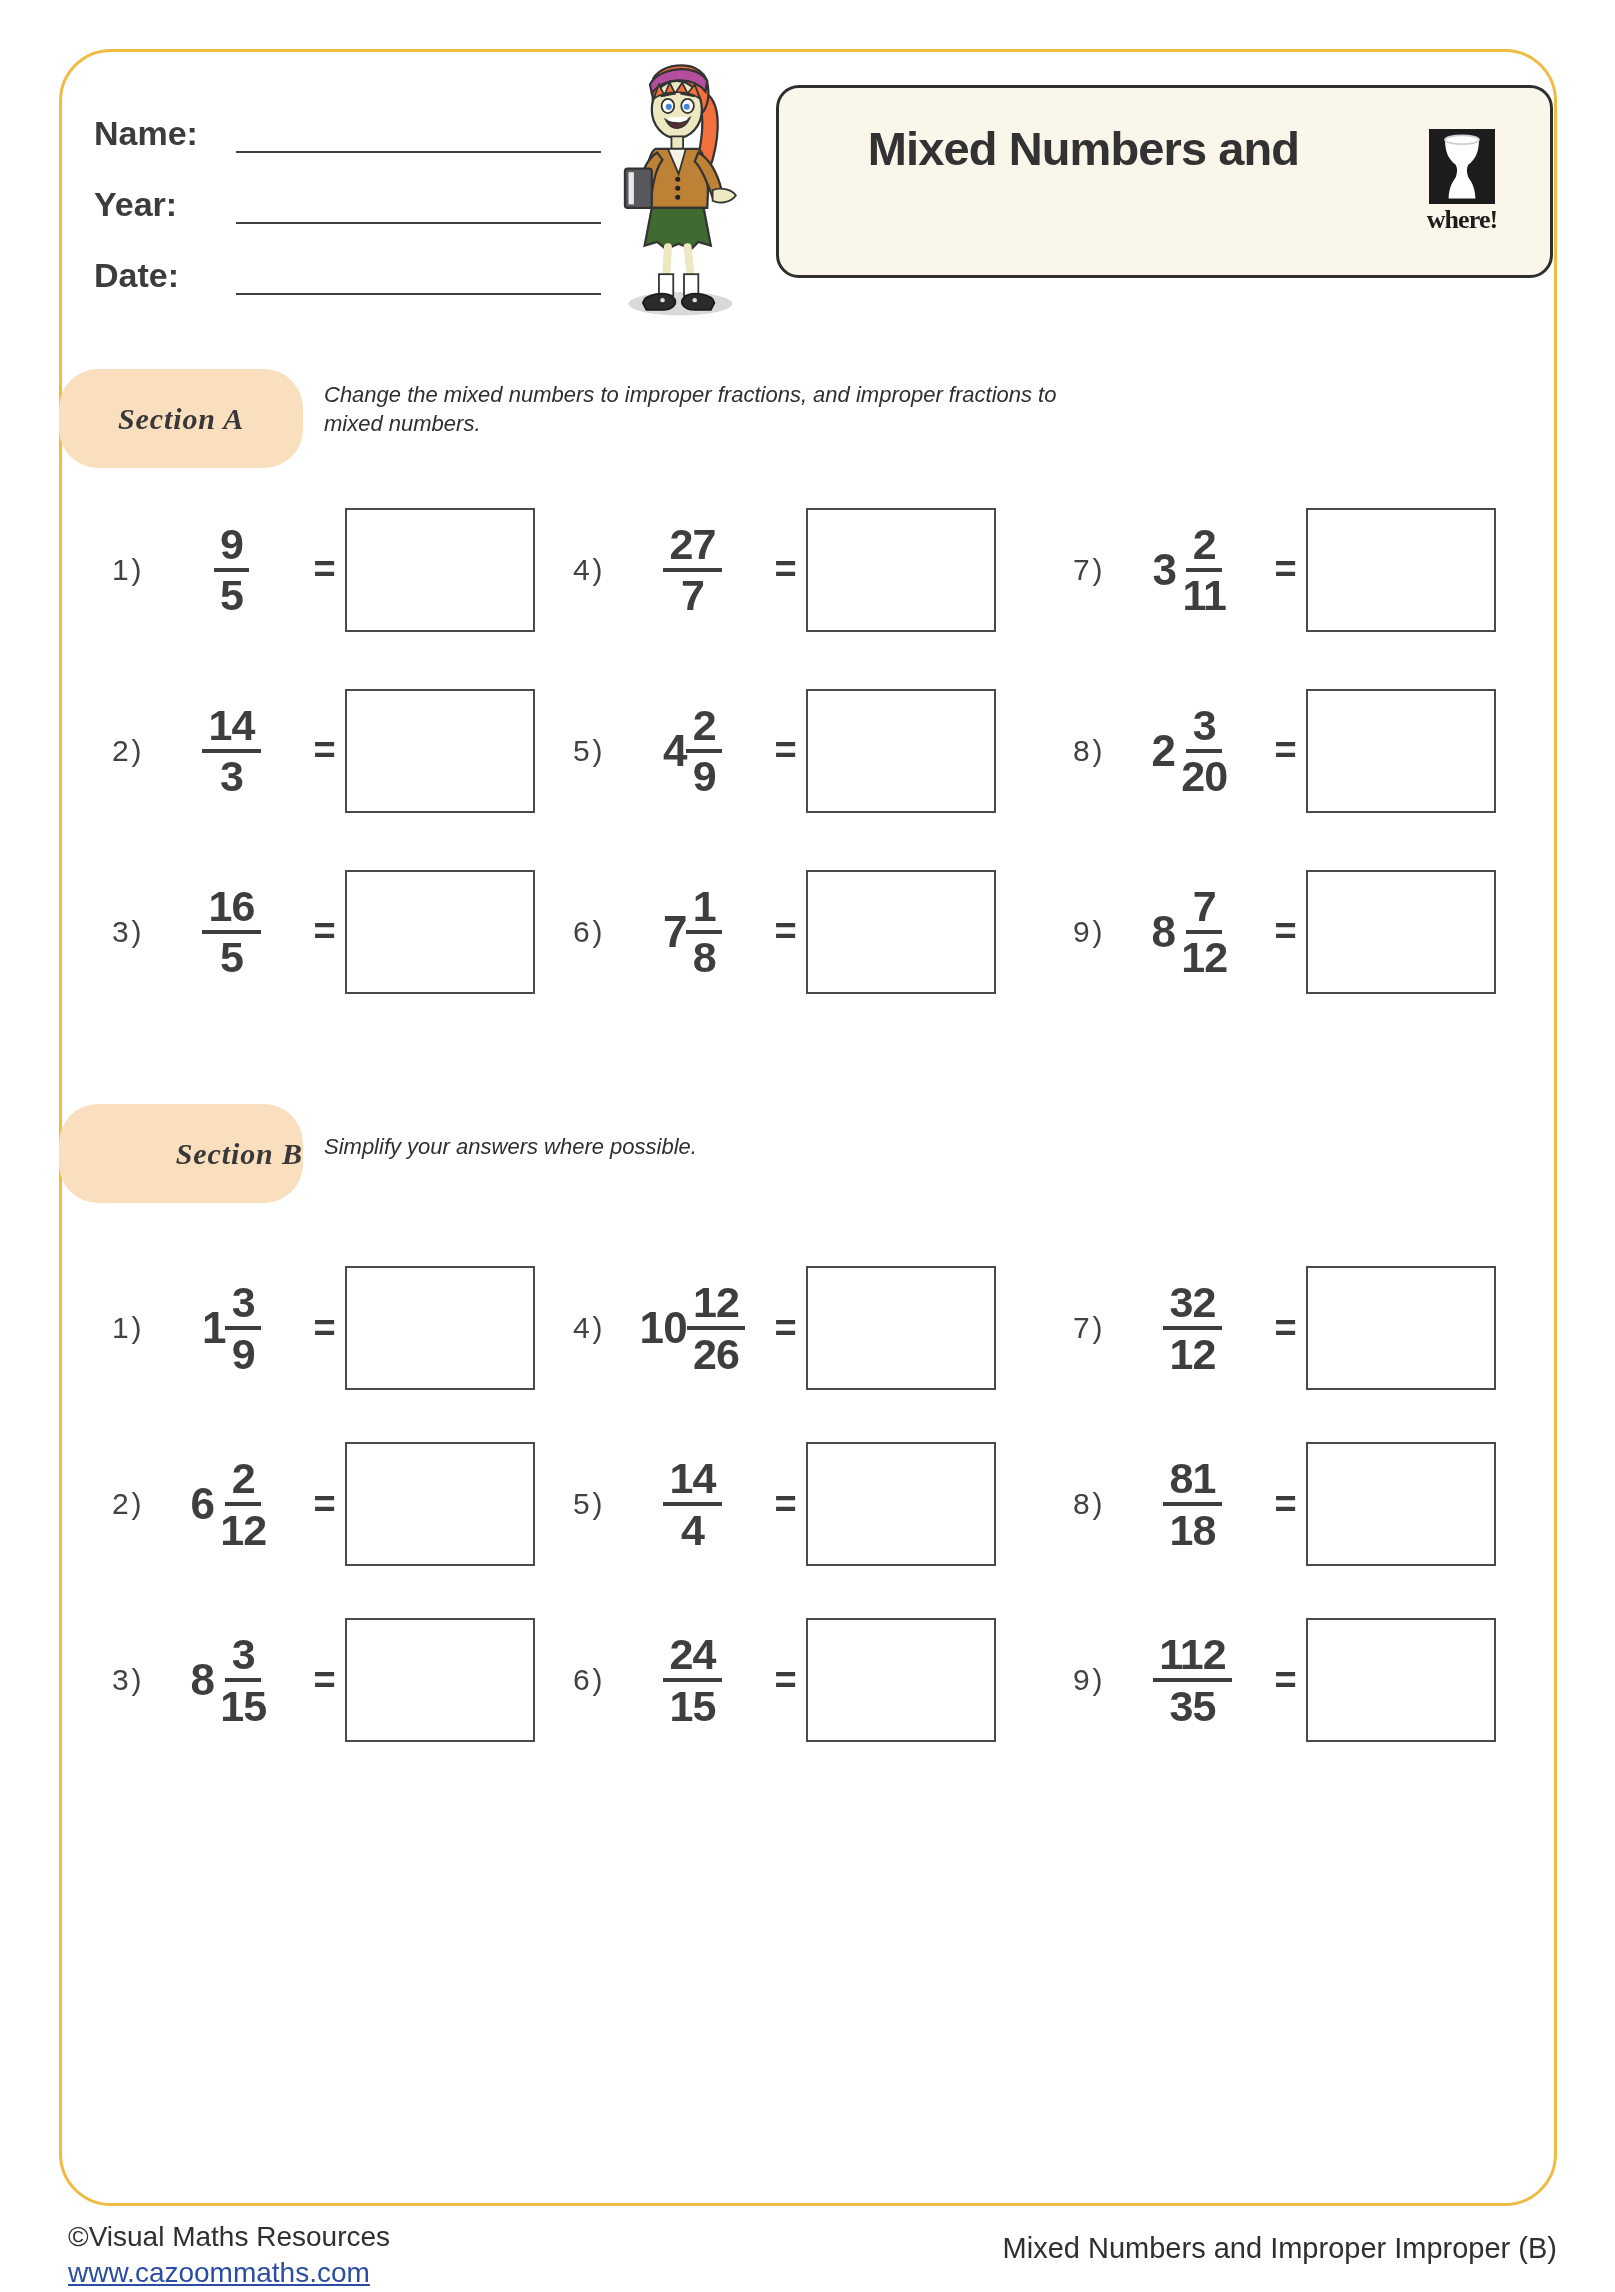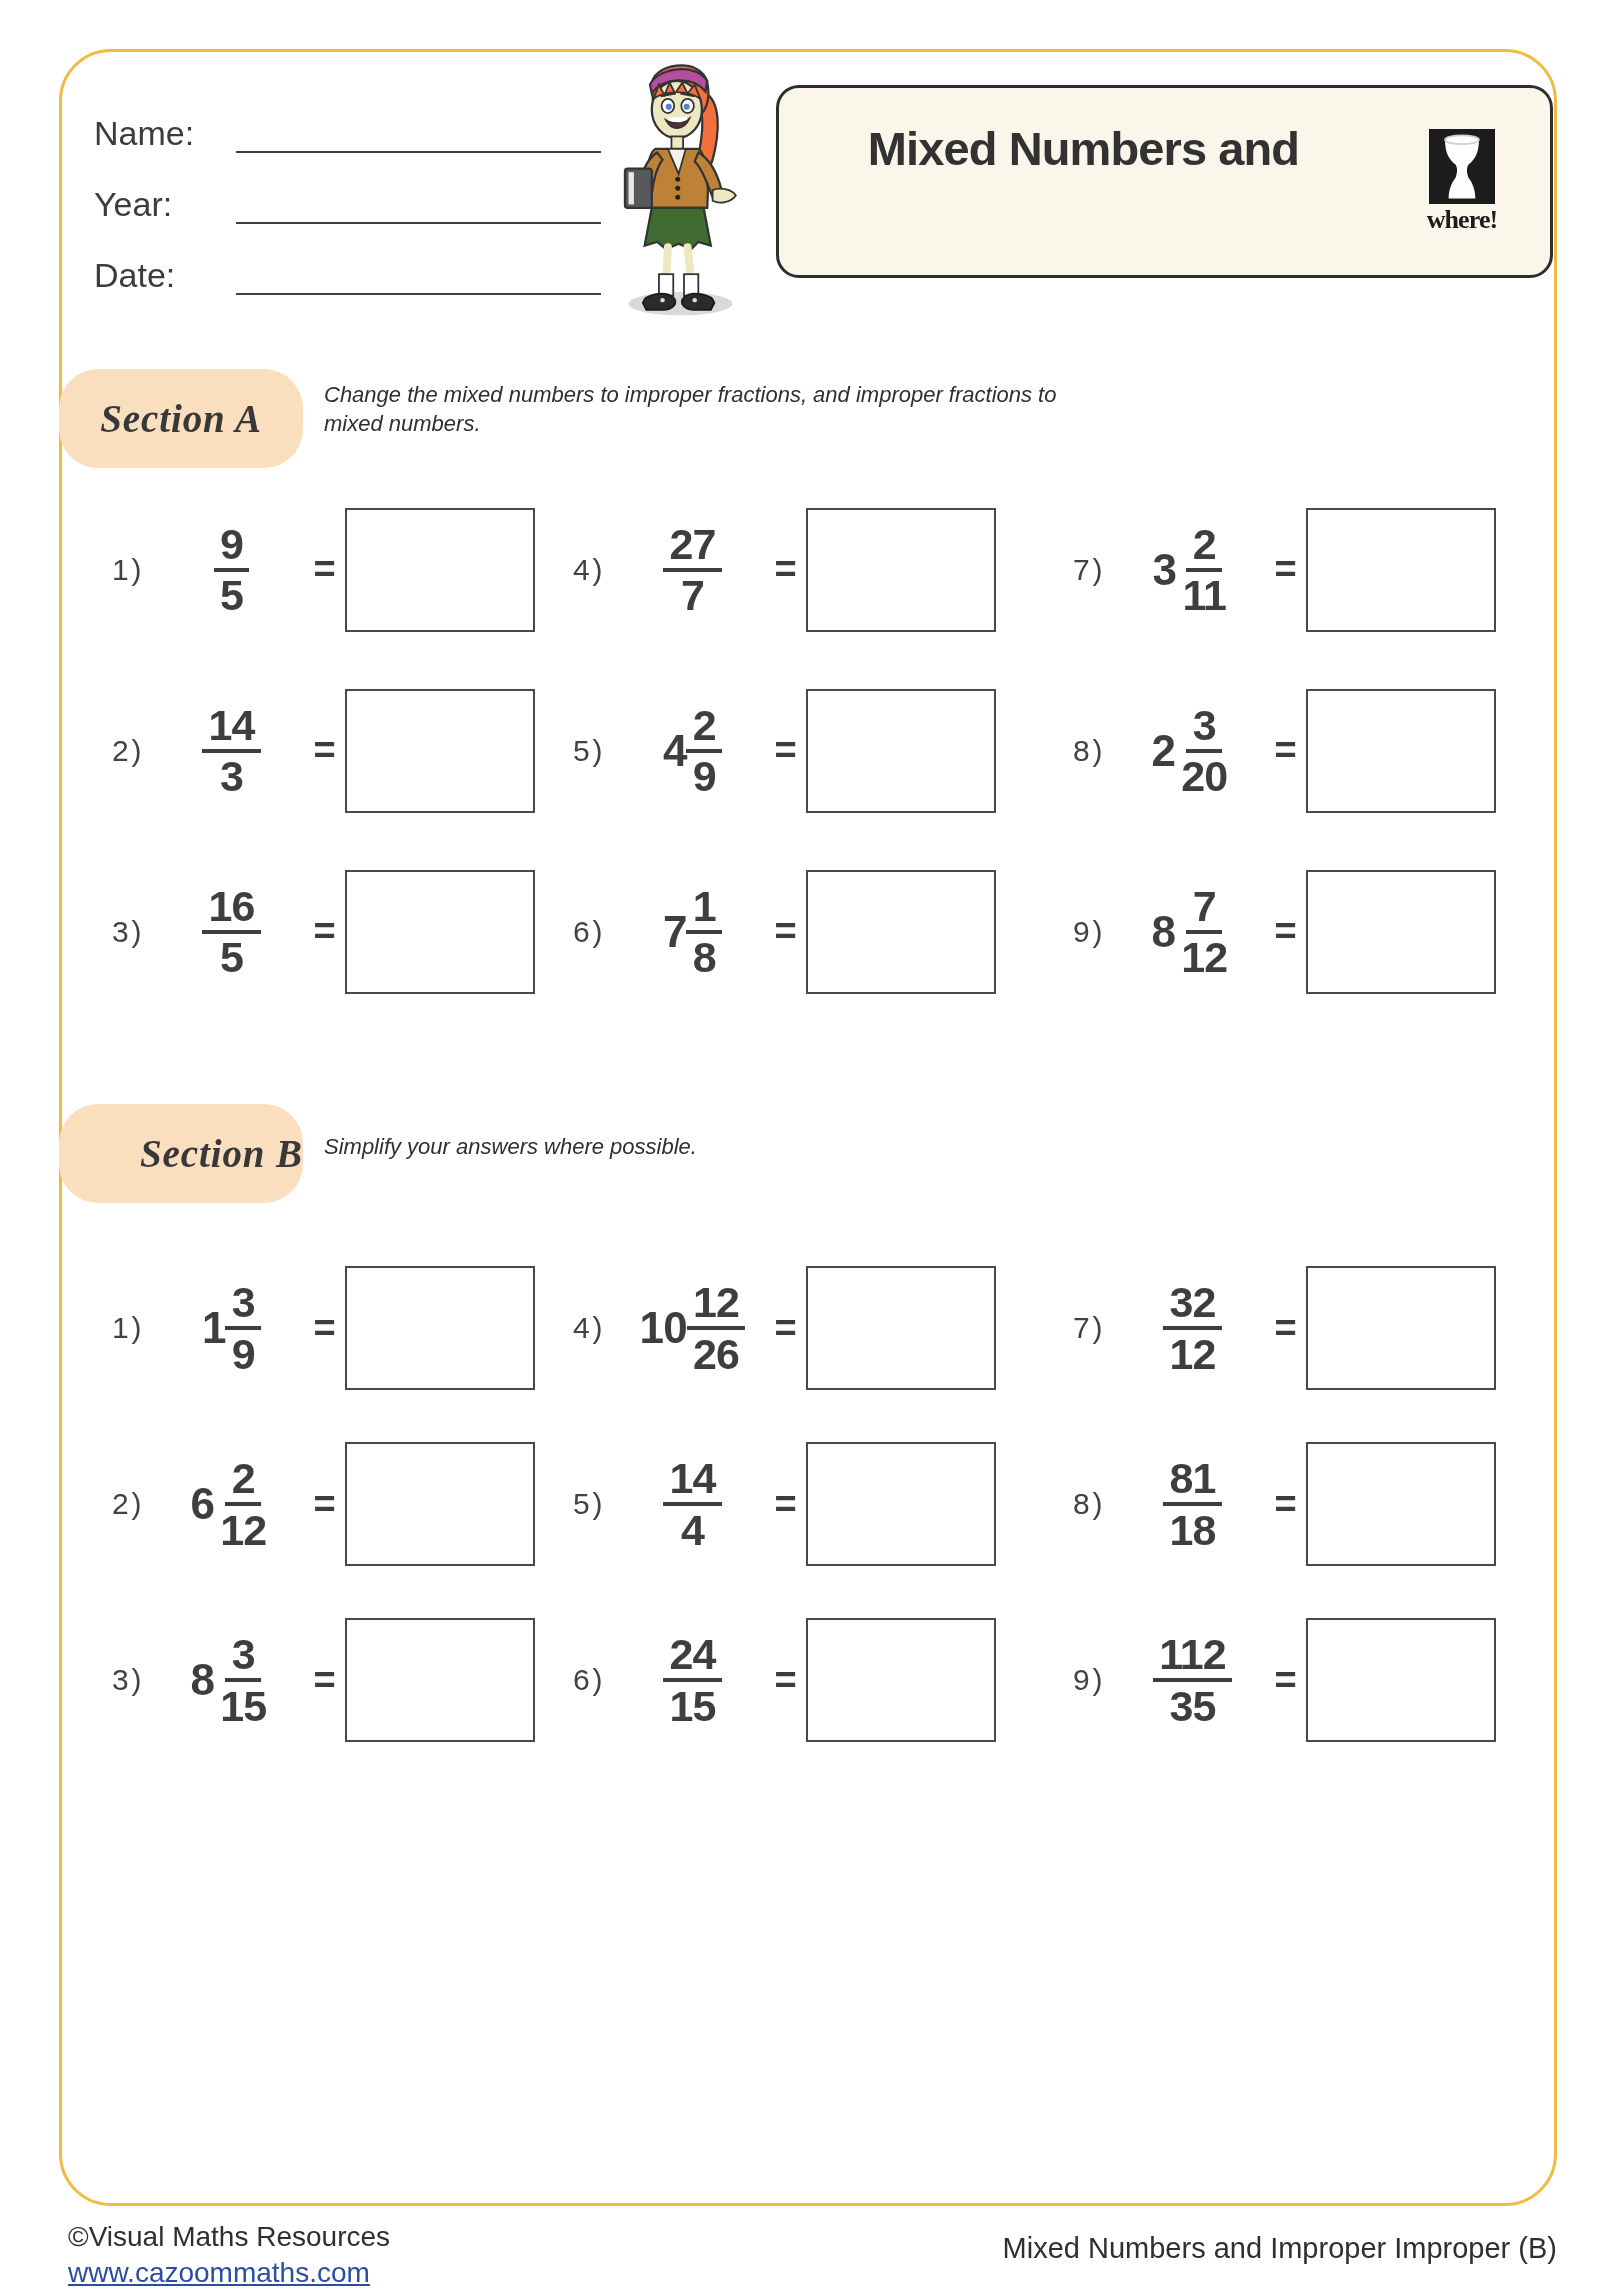--- a/index.html
+++ b/index.html
@@ -15,21 +15,21 @@
     font-family:"Liberation Sans",sans-serif;color:var(--ink);
     overflow:hidden;
   }
   .page-border{
     position:absolute;left:59px;top:49px;width:1492px;height:2151px;
     border:3.6px solid var(--gold);border-radius:52px;
   }
   
   .fields{position:absolute;left:94px;top:106px;}
   .field-row{display:flex;align-items:flex-end;height:47px;margin-bottom:24px;}
-  .field-label{font-weight:normal;font-size:34px;color:#3c3c3c;width:142px;}
+  .field-label{font-weight:bold;font-size:34px;color:#3c3c3c;width:142px;}
   .field-line{width:365px;height:39px;border-bottom:2.7px solid #3f3f3f;}
   
   .title-box{
     position:absolute;left:776px;top:85px;width:777px;height:193px;box-sizing:border-box;
     background:var(--boxbg);border:3.6px solid #2e2e2e;border-radius:23px;
   }
   .title-text{
     position:absolute;left:27px;top:32px;width:555px;text-align:center;
     font-size:47px;font-weight:bold;color:#323232;line-height:1.22;letter-spacing:-0.9px;
   }
@@ -38,21 +38,21 @@
   .logo-text{font-family:"Liberation Serif",serif;font-weight:bold;font-size:26px;color:#1c1c1c;margin-top:0.9px;letter-spacing:-0.9px;}
   
   .girl{position:absolute;left:616px;top:54px;width:136px;height:265px;}
   
   .section-pill{
     position:absolute;left:59px;width:244px;height:99px;background:var(--pill);
     border-radius:39px;display:flex;align-items:center;justify-content:center;
   }
   .section-pill span{
     font-family:"Liberation Serif",serif;font-style:italic;font-weight:bold;
-    font-size:39px;color:#383838;letter-spacing:0.9px;
+    font-size:30px;color:#383838;letter-spacing:0.9px;
   }
   .pill-a{top:369px;}
   .pill-b{top:1104px;justify-content:flex-end;}
   .instruction{
     position:absolute;left:324px;font-family:Liberation Sans, sans-serif;font-style:italic;
     font-size:22px;color:#2f2f2f;line-height:1.33;
   }
   .instr-a{top:380px;width:788px;}
   .instr-b{top:1132px;width:985px;}
   

